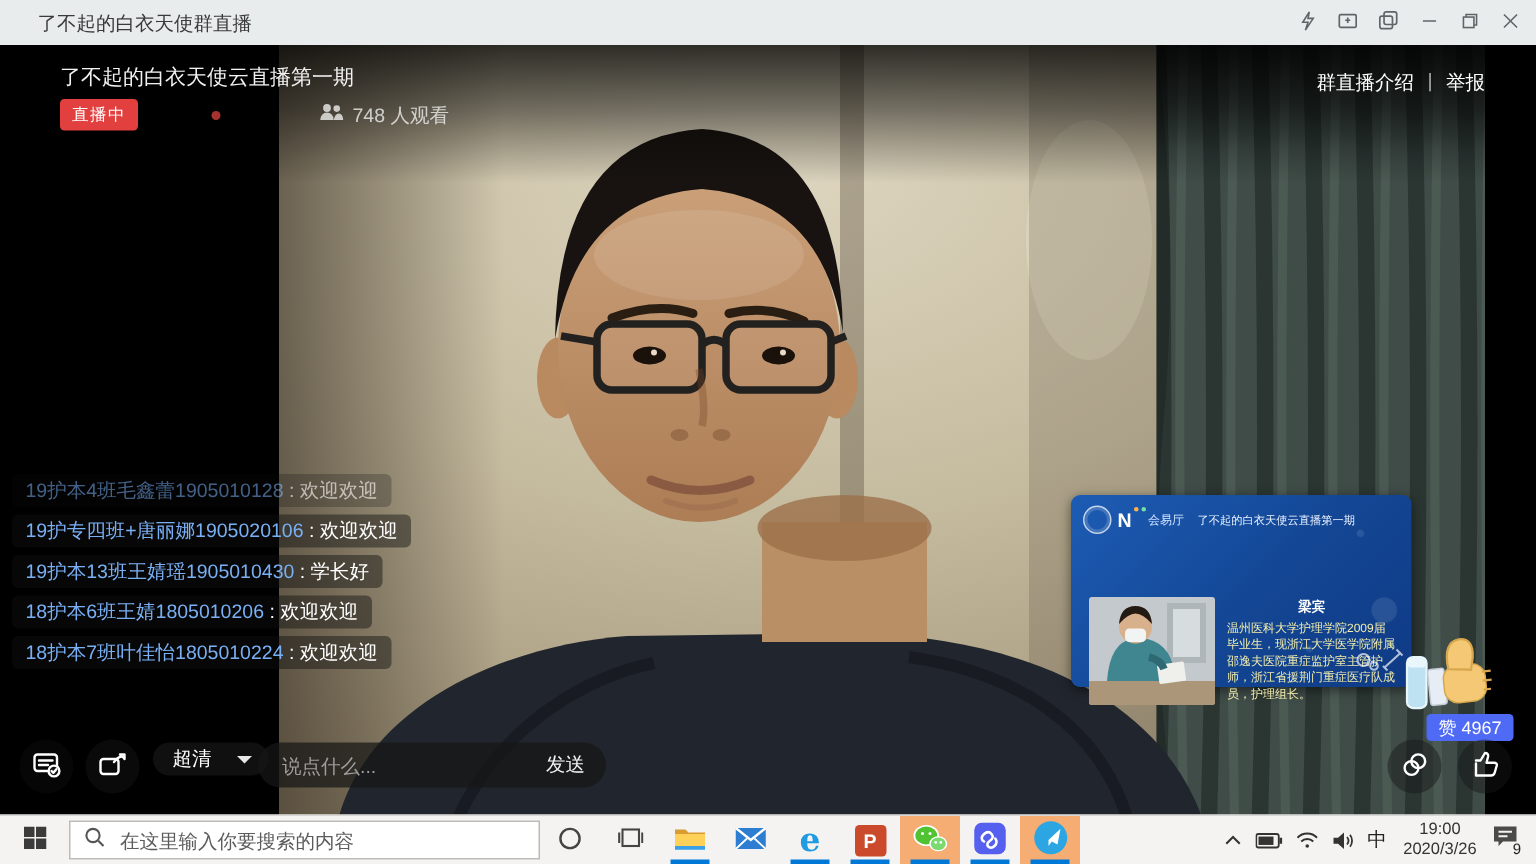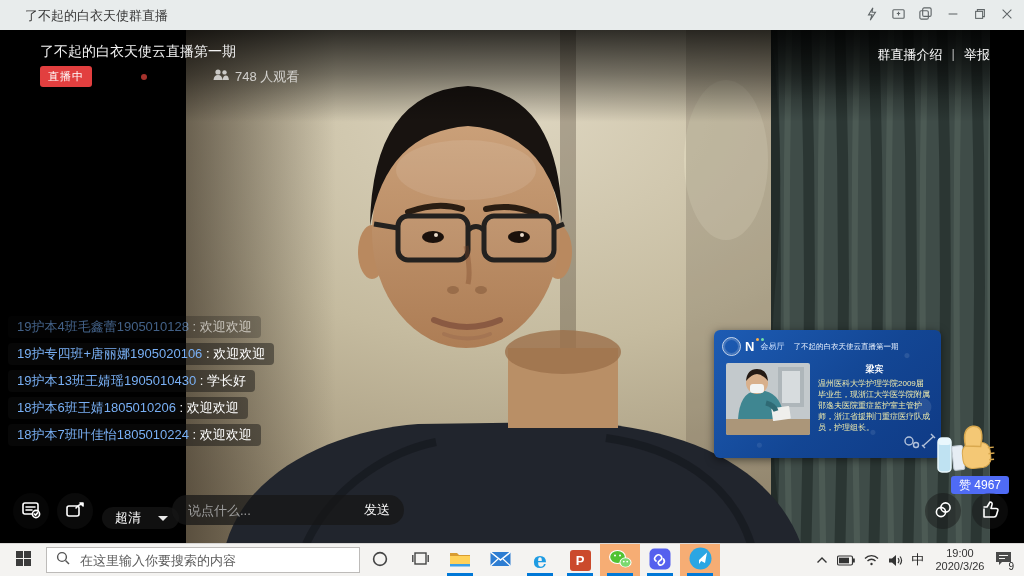--- a/index.html
+++ b/index.html
@@ -41,41 +41,41 @@
       radial-gradient(circle at 70% 80%, rgba(255,255,255,.09) 0 2px, transparent 3px),
       radial-gradient(circle at 20% 90%, rgba(255,255,255,.08) 0 2px, transparent 3px),
       radial-gradient(circle at 92% 60%, rgba(255,255,255,.10) 0 8px, transparent 9px),
       linear-gradient(135deg,#1d5cb4 0%,#134694 55%,#0f3a85 100%);
     box-shadow:0 2px 8px rgba(0,0,0,.5);cursor:move;}
   .slide-header{display:flex;align-items:center;gap:4px;padding:7px 8px 0 8px;}
   .slide-seal{width:17px;height:17px;border:1px solid rgba(255,255,255,.75);border-radius:50%;box-shadow:inset 0 0 0 2px rgba(255,255,255,.18);flex:0 0 auto;}
   .slide-nlogo{font-size:13px;font-weight:bold;color:#fff;position:relative;line-height:13px;}
   .slide-nlogo i{position:absolute;top:-2px;right:-5px;width:3px;height:3px;border-radius:50%;background:#ffb14d;}
   .slide-nlogo b{position:absolute;top:-2px;right:-10px;width:3px;height:3px;border-radius:50%;background:#6fe0a8;}
-  .slide-logotext{font-size:8px;color:#cfe2ff;margin-left:2px;text-align:right;}
+  .slide-logotext{font-size:8px;color:#cfe2ff;margin-left:7px;text-align:right;}
   .slide-subtitle{font-size:7.5px;color:#e9f2ff;margin-left:5px;white-space:nowrap;}
-  .slide-body{display:flex;gap:8px;padding:7px 10px 0 12px;}
+  .slide-body{display:flex;gap:8px;padding:7px 10px 0 12px;margin-top:35px;}
   .slide-photo{width:84px;height:72px;flex:0 0 auto;border-radius:2px;overflow:hidden;}
   .slide-textcol{width:113px;}
   .slide-name{text-align:center;font-size:9px;font-weight:bold;color:#ffffff;margin-bottom:2px;}
   .slide-bio{font-size:8px;line-height:11px;color:#f3eead;}
   .slide-deco{position:absolute;right:4px;bottom:4px;opacity:.85;}
 
   
   .thumb-float{position:absolute;left:936px;top:386px;}
   .zan-badge{position:absolute;left:951px;top:446px;background:#4f6bf5;color:#fff;font-size:12px;line-height:14px;padding:2px 8px;border-radius:3px;cursor:pointer;white-space:nowrap;}
 
   
   .icon-circle{position:absolute;width:36px;height:36px;border-radius:50%;background:rgba(22,22,22,.45);display:flex;align-items:center;justify-content:center;border:none;padding:0;cursor:pointer;}
   .icon-circle svg{stroke:#fff;fill:none;stroke-width:1.6;stroke-linecap:round;stroke-linejoin:round;}
   #btn-chatlist{left:13px;top:463px;background:rgba(22,22,22,.25);}
   #btn-share{left:57px;top:463px;}
   #btn-swirl{left:925px;top:463px;}
   #btn-like{left:972px;top:463px;}
-  .quality-pill{position:absolute;left:102px;top:465px;height:22px;border-radius:15px;background:rgba(22,22,22,.72);color:#fff;font-size:13px;display:flex;align-items:center;gap:17px;padding:0 11px 0 13px;border:none;cursor:pointer;margin-top:12px;}
+  .quality-pill{position:absolute;left:102px;top:465px;height:22px;border-radius:15px;background:rgba(22,22,22,.72);color:#fff;font-size:13px;display:flex;align-items:center;gap:17px;padding:0 11px 0 13px;border:none;cursor:pointer;}
   .caret-down{width:0;height:0;border-left:5px solid transparent;border-right:5px solid transparent;border-top:5px solid #e8e8e8;}
   .say-pill{position:absolute;left:172px;top:465px;width:232px;height:30px;border-radius:15px;background:rgba(22,22,22,.72);display:flex;align-items:center;padding:0 14px;box-sizing:border-box;}
   .say-input{flex:1;background:transparent;border:none;outline:none;color:#ddd;font-size:13px;min-width:0;}
   .say-input::placeholder{color:#9d9d9d;}
   .send-btn{background:none;border:none;color:#f5f5f5;font-size:13px;padding:0 0 0 8px;cursor:pointer;}
 
   
   .taskbar{position:absolute;left:0;bottom:0;width:1024px;height:32px;background:#f4f3f1;border-top:1px solid #d9d7d5;display:flex;align-items:stretch;}
   .task-start{width:46px;display:flex;align-items:center;justify-content:center;background:none;border:none;cursor:pointer;}
   .task-search{width:314px;margin:3px 0 3px 0;background:#fff;border:1px solid #bdbbb9;display:flex;align-items:center;gap:8px;padding:0 9px;box-sizing:border-box;}

